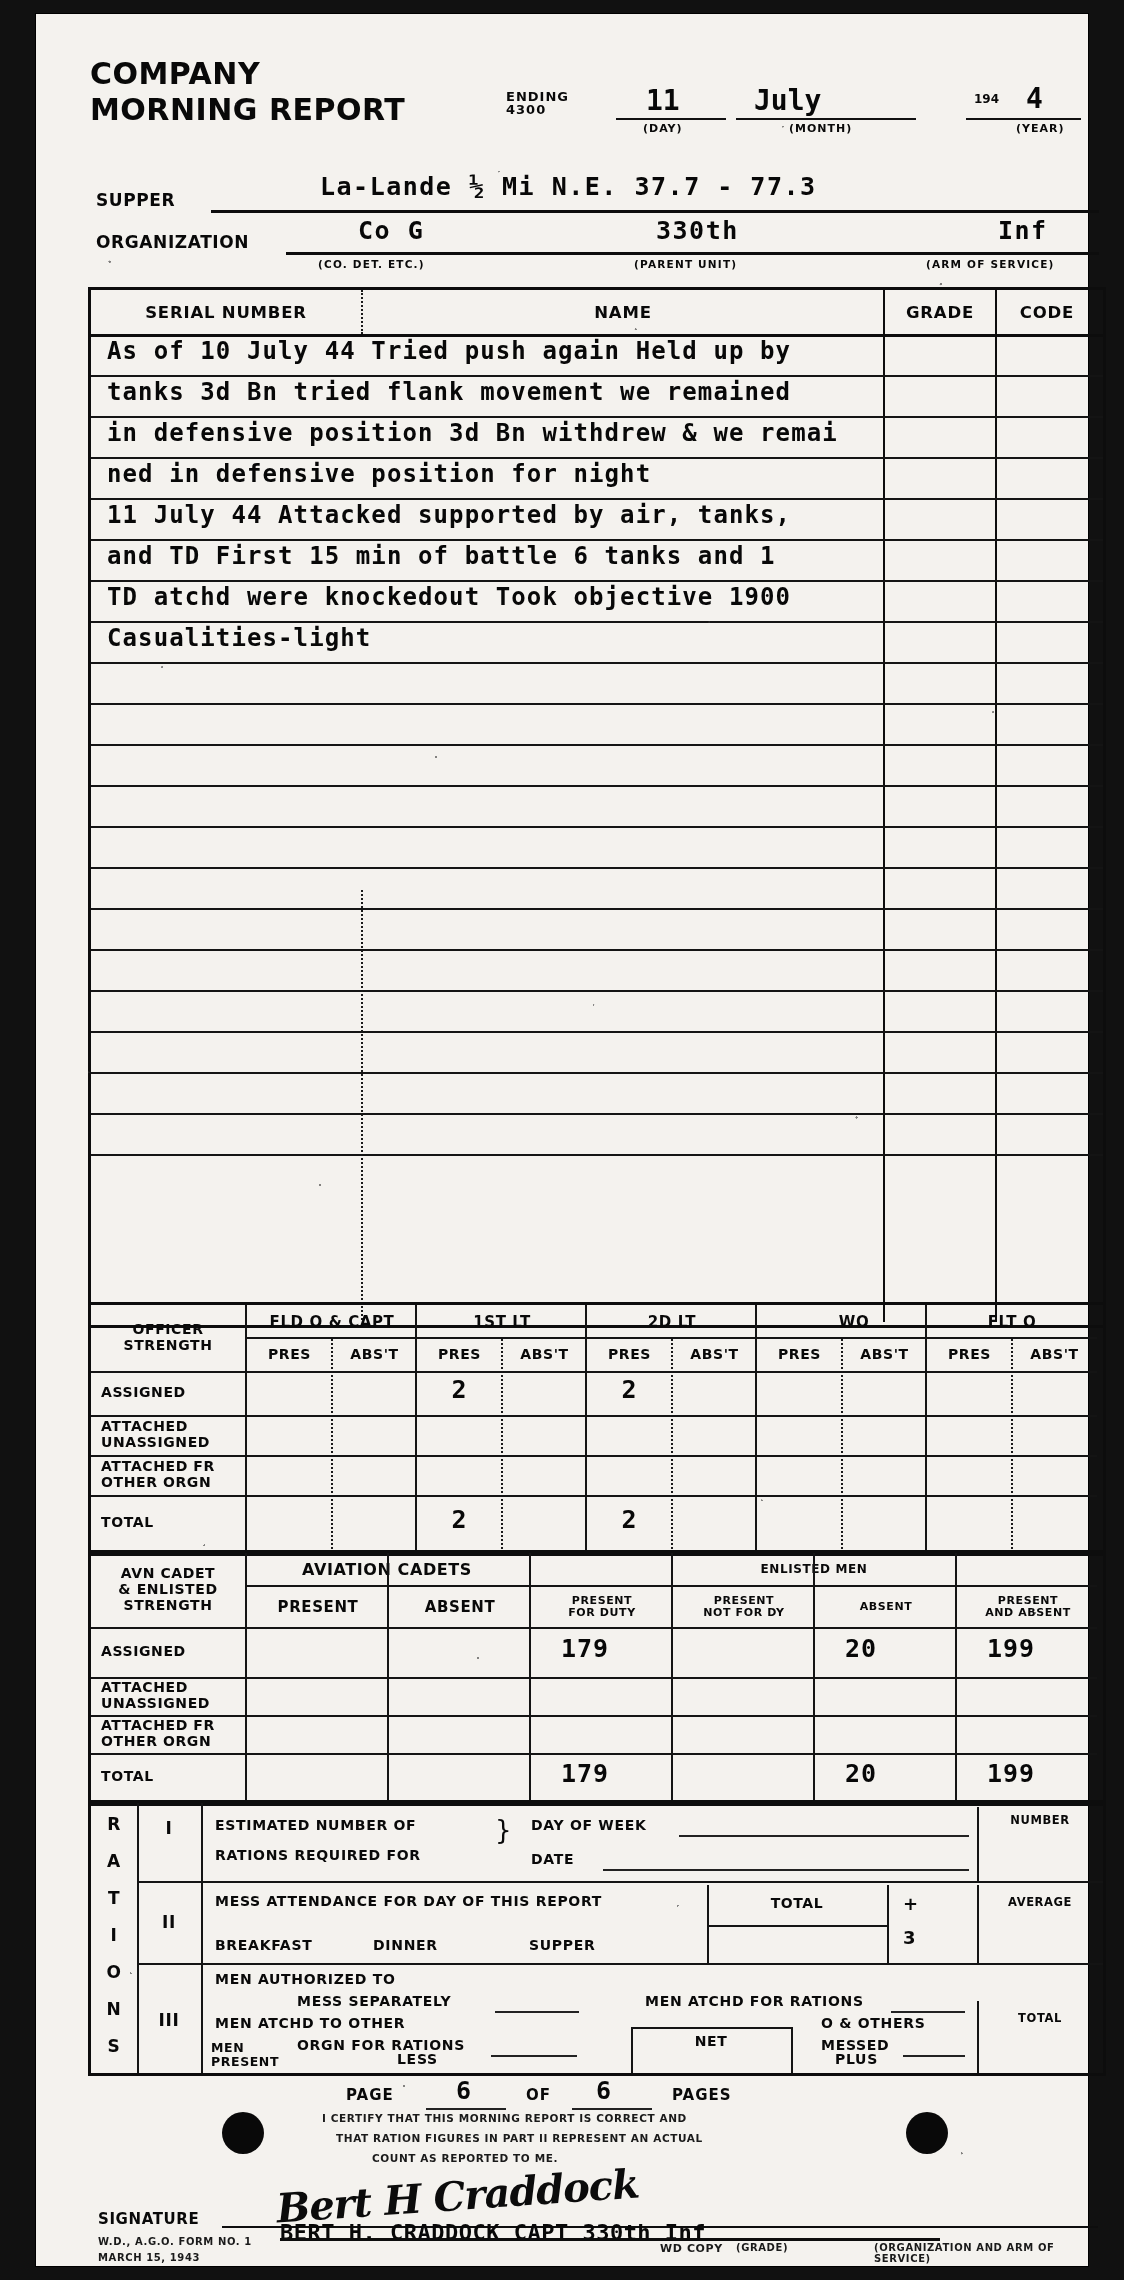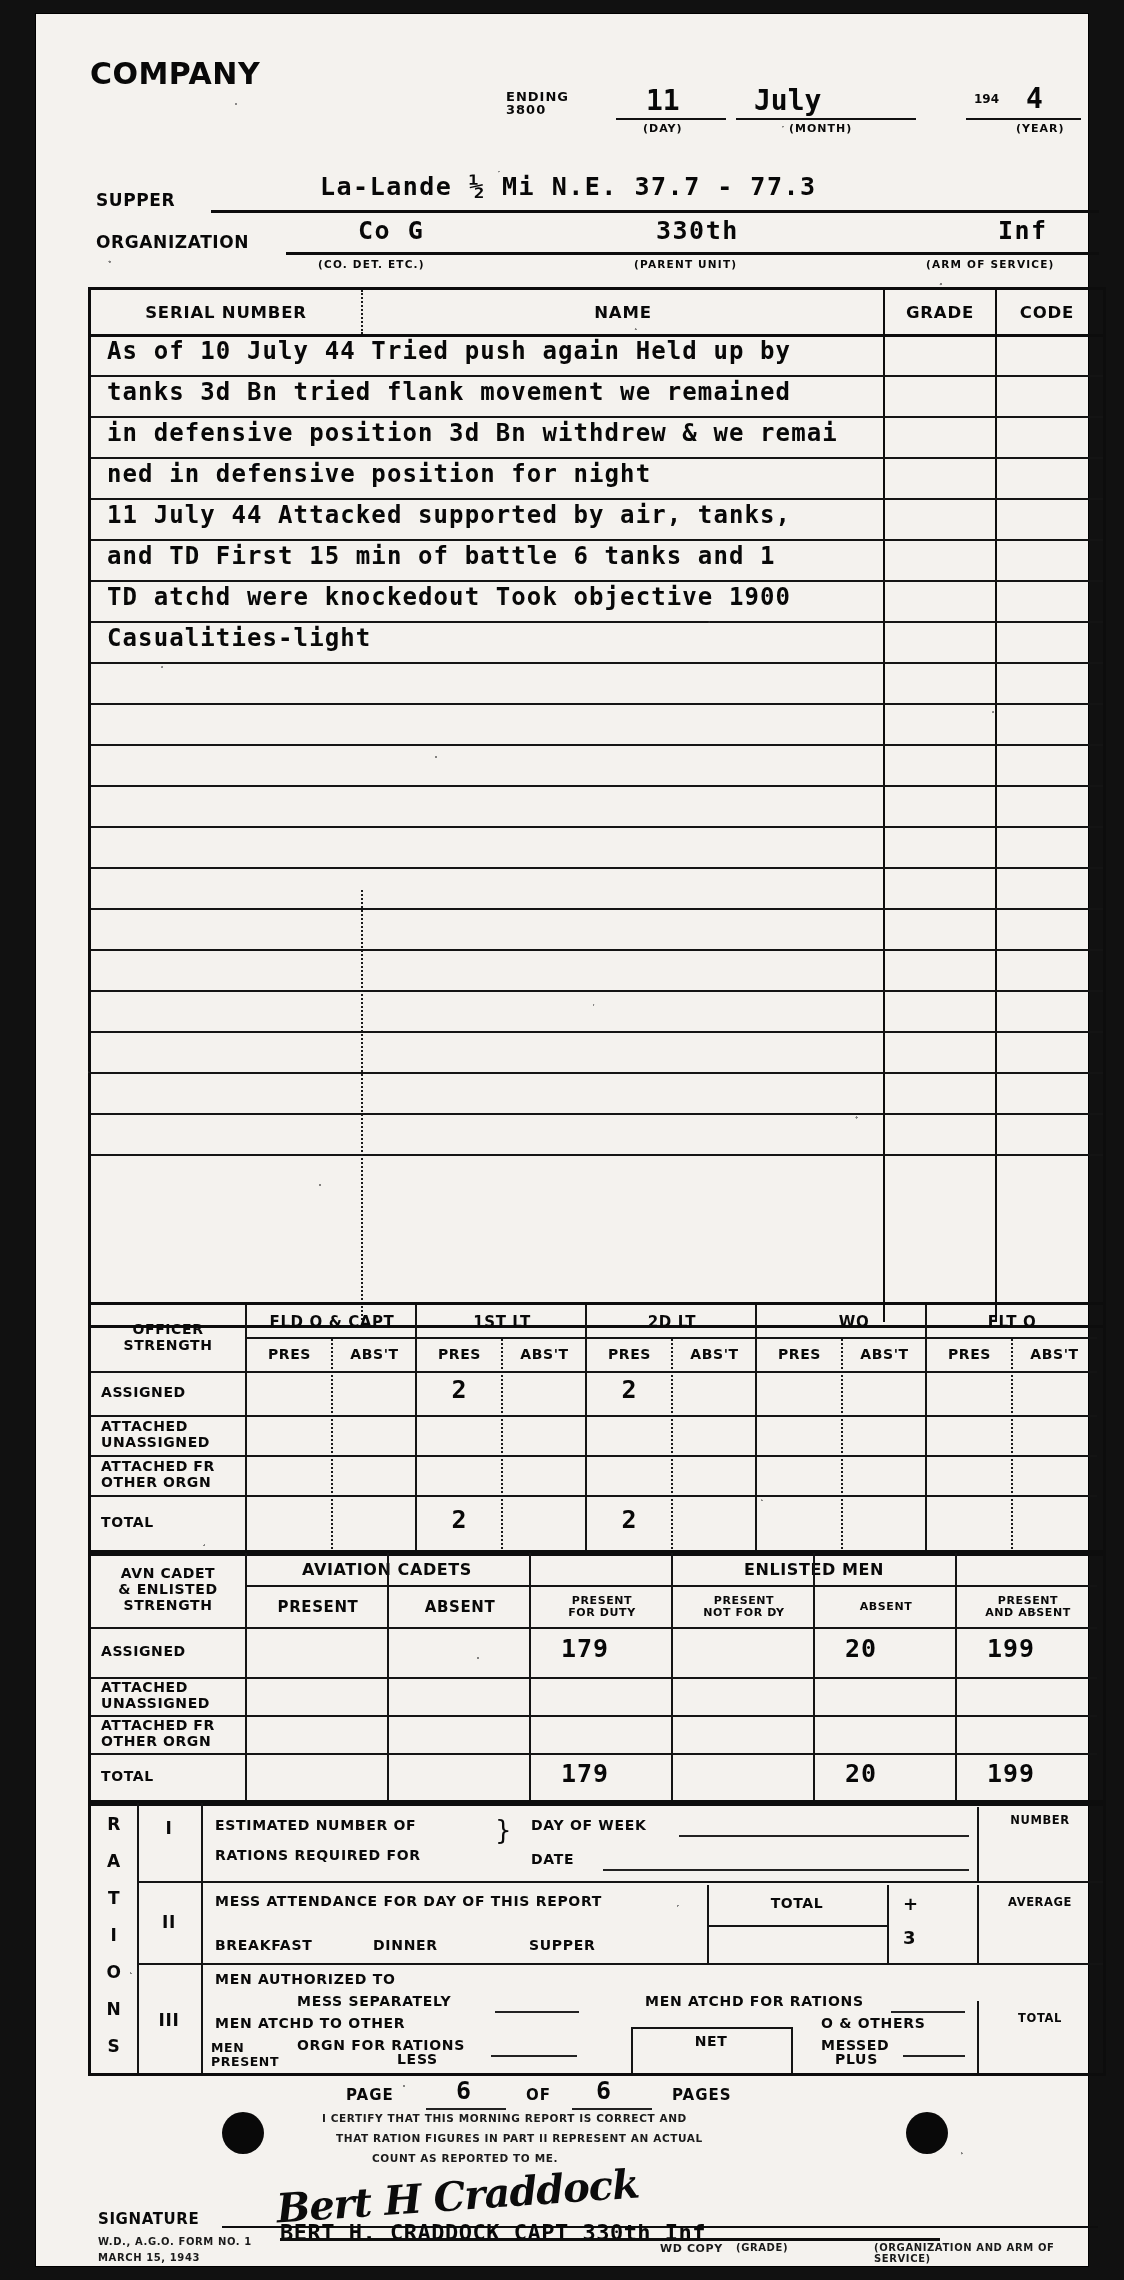--- a/index.html
+++ b/index.html
@@ -87,24 +87,25 @@
   .strike{position:absolute;height:3px;background:#0d0d0d;}
 </style>
 </head>
 <body>
 
 <div class="page">
   <div class="sheet">
 
 
     <div class="t1 blk">COMPANY</div>
+    <div class="t2 blk">MORNING REPORT</div>
 
     <div class="endingblk blk">
       <div>ENDING</div>
-      <div>3800</div>
+      <div>4300</div>
     </div>
 
     <div class="dnum type" style="left:610px;top:70px;">11</div>
     <div class="dline" style="left:580px;top:104px;width:110px;"></div>
     <div class="dlbl blk" style="left:607px;top:108px;">(DAY)</div>
 
     <div class="dnum type" style="left:718px;top:70px;">July</div>
     <div class="dline" style="left:700px;top:104px;width:180px;"></div>
     <div class="dlbl blk" style="left:753px;top:108px;">(MONTH)</div>
 
@@ -236,21 +237,21 @@
         </div>
     </div>
 
     <div class="stbl" style="left:52px;top:1536px;width:1012px;height:250px;">
       <div class="sc blk" style="left:0;top:0;width:154px;height:74px;flex-direction:column;">
         <span>AVN CADET</span>
         <span>&amp; ENLISTED</span>
         <span>STRENGTH</span>
       </div>
       <div class="sc blk" style="left:156px;top:2px;width:280px;height:30px;font-size:16px;">AVIATION CADETS</div>
-      <div class="sc blk" style="left:440px;top:2px;width:566px;height:30px;font-size:16px;">ENLISTED MEN</div>
+      <div class="sc blk" style="left:440px;top:2px;width:566px;height:30px;font-size:12px;">ENLISTED MEN</div>
       <div id="enl-subs">
           <div class="sc blk" style="left:156px;top:36px;width:142px;height:36px;flex-direction:column;font-size:15px;">
             <span>PRESENT</span>
           </div>
           <div class="sc blk" style="left:298px;top:36px;width:142px;height:36px;flex-direction:column;font-size:15px;">
             <span>ABSENT</span>
           </div>
           <div class="sc blk" style="left:440px;top:36px;width:142px;height:36px;flex-direction:column;font-size:11px;">
             <span>PRESENT</span>
             <span>FOR DUTY</span>

